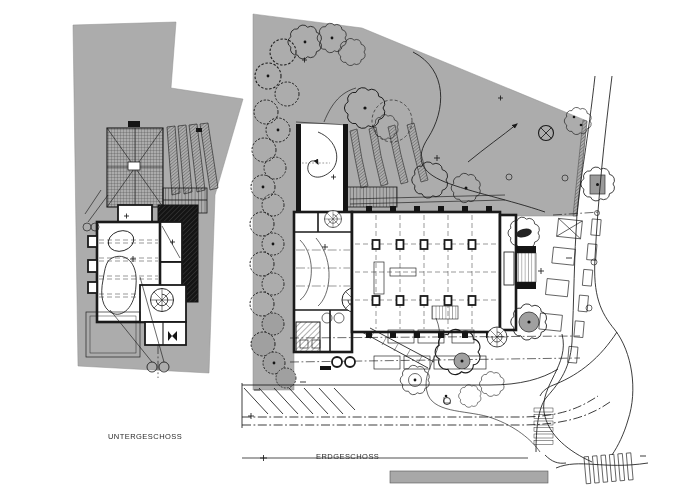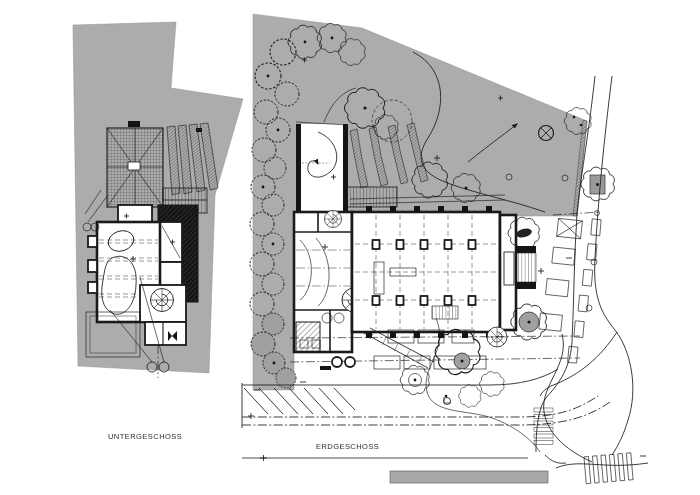--- a/index.html
+++ b/index.html
@@ -394,14 +394,14 @@
     </g>
     <path class="ln w08" d="M556,468 C580,458 602,470 648,463"></path>
 
     <line x1="242" y1="458" x2="528" y2="458" stroke="#8a8a8a" stroke-width="1.4"></line>
     <path class="ln w08" d="M260,458 h7 M263.5,455 v6"></path>
     <rect x="390" y="471" width="158" height="12" fill="var(--bar-gray)" stroke="#555" stroke-width=".6"></rect>
   </g>
 </svg>
 
 <div class="plan-label" style="left:108px;top:432px">UNTERGESCHOSS</div>
-<div class="plan-label" style="left:316px;top:442px">ERDGESCHOSS</div>
+<div class="plan-label" style="left:316px;top:452px">ERDGESCHOSS</div>
 </div>
 
 </body></html>

